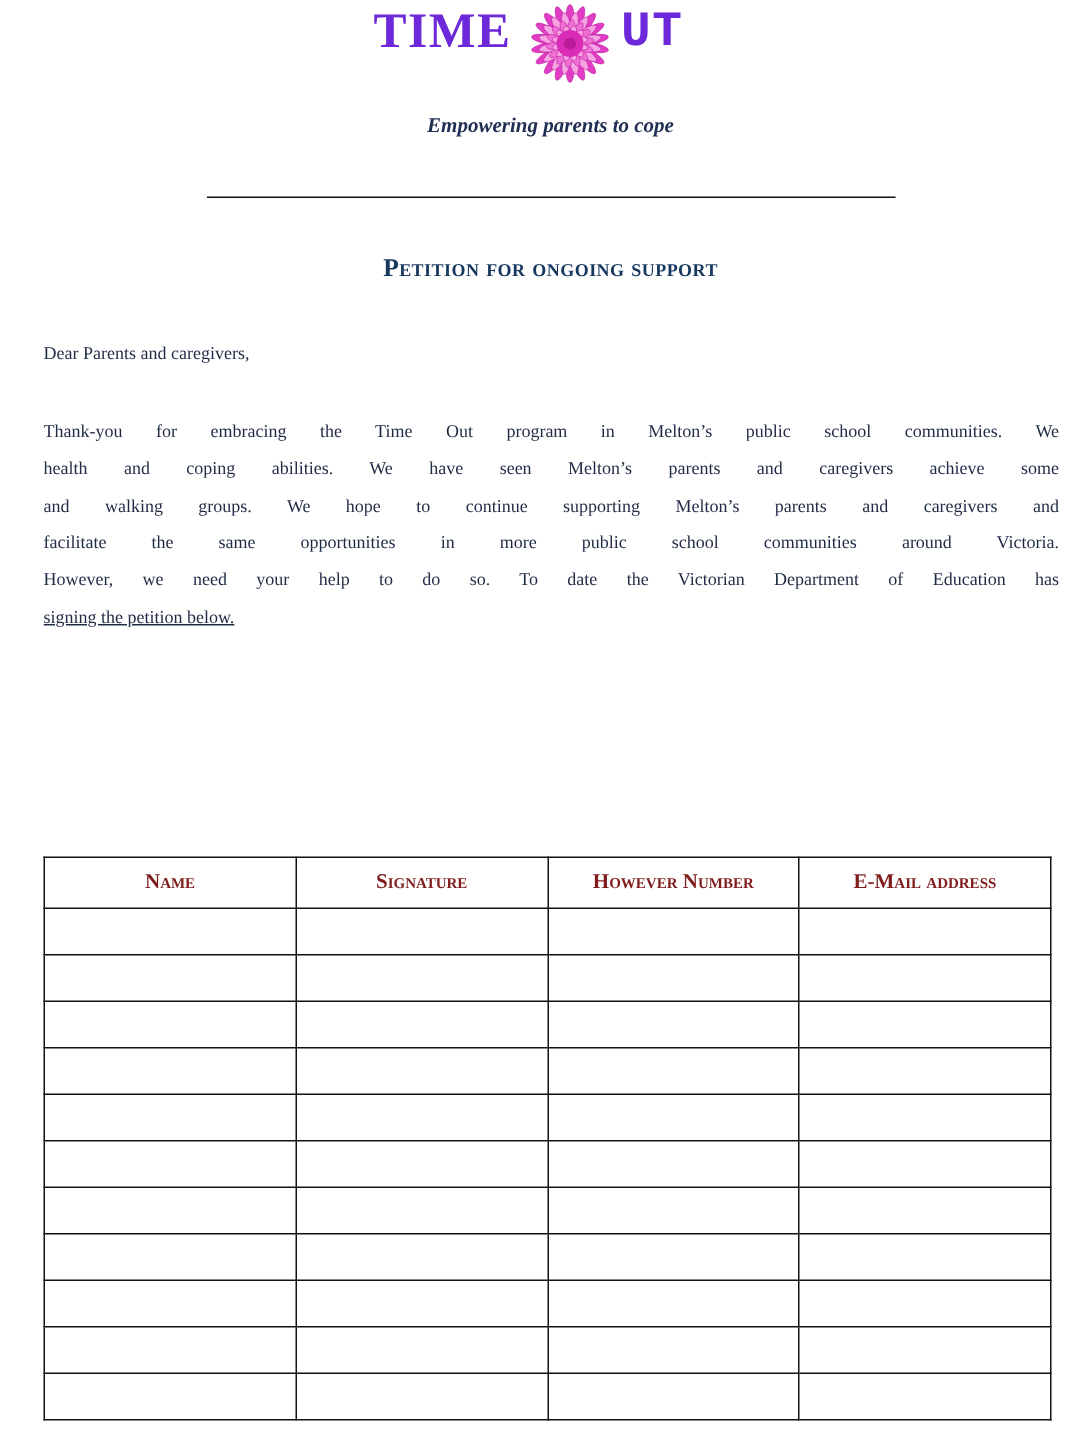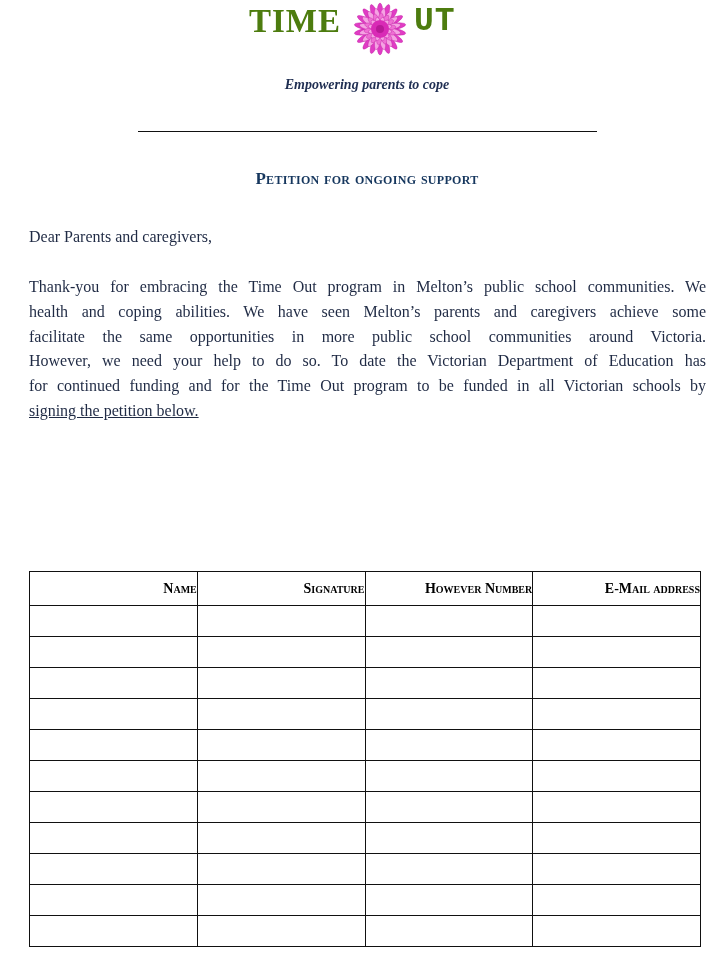--- a/index.html
+++ b/index.html
@@ -1,31 +1,31 @@
 <!DOCTYPE html>
 <html><head>
 <meta charset="utf-8">
 <style>
   html, body { margin:0; padding:0; background:#ffffff; }
   body { width:726px; height:967px; position:relative; overflow:hidden; font-family:"Liberation Serif","DejaVu Serif",serif; color:#1f2a44; }
   .logo { position:absolute; top:0; left:0; width:726px; height:62px; }
-  .logo-word { position:absolute; top:3px; font-family:"Liberation Serif","DejaVu Serif",serif; font-weight:bold; font-size:33px; letter-spacing:1px; color:#4d7c0f; }
+  .logo-word { position:absolute; top:3px; font-family:"Liberation Serif","DejaVu Serif",serif; font-weight:bold; font-size:33px; letter-spacing:1px; color:#6d28d9; }
   .logo-time { left:249px; }
   .logo-ut { left:414px;font-family:Liberation Mono, monospace; }
   .flower { position:absolute; left:349px; top:-2px; width:62px; height:62px; }
   .tagline { position:absolute; top:77px; left:0; width:734px; text-align:center; font-style:italic; font-weight:bold; font-size:14px; color:#1f2e52; }
   .rule { position:absolute; top:131px; left:138px; width:459px; height:0; border-top:1.5px solid #111; }
   .title { position:absolute; top:169px; left:0; width:734px; text-align:center; font-weight:bold; font-size:17px; color:#16375e; font-variant:small-caps; letter-spacing:0.3px; }
-  .salutation { position:absolute; top:228px; left:29px; font-size:16px; }
-  .para { position:absolute; top:275px; left:29px; width:677px; font-size:16px; }
+  .salutation { position:absolute; top:228px; left:29px; font-size:12px; }
+  .para { position:absolute; top:275px; left:29px; width:677px; font-size:12px; }
   .line { height:24.8px; line-height:24.8px; text-align:justify; text-align-last:justify; white-space:nowrap; display:block; overflow:hidden; }
   .line.last { text-align-last:left;text-decoration:underline; }
   table.petition { position:absolute; top:571px; left:29px; width:672px; border-collapse:collapse; table-layout:fixed; }
   table.petition th, table.petition td { border:1.5px solid #111; padding:0; }
-  table.petition th { height:33px; font-variant:small-caps; font-weight:bold; font-size:14px; color:#000000; text-align:right; }
+  table.petition th { height:33px; font-variant:small-caps; font-weight:bold; font-size:14px; color:#7f1d1d; text-align:center; }
   table.petition td { height:30px; }
 </style>
 </head>
 <body>
 
 <div class="logo">
   <span class="logo-word logo-time">TIME</span>
   <svg class="flower" viewBox="0 0 62 62">
     <g id="petals">
         <ellipse cx="31" cy="18" rx="3.25" ry="13" fill="#e03cc4" stroke="#c21fa5" stroke-width="0.4" transform="rotate(0 31 31)"></ellipse>
@@ -99,23 +99,23 @@
 
 <div class="rule"></div>
 
 <div class="title">Petition for ongoing support</div>
 
 <div class="salutation">Dear Parents and caregivers,</div>
 
 <div class="para">
   <span class="line">Thank-you for embracing the Time Out program in Melton’s public school communities. We</span>
   <span class="line">health and coping abilities. We have seen Melton’s parents and caregivers achieve some</span>
+  <span class="line">and walking groups. We hope to continue supporting Melton’s parents and caregivers and</span>
   <span class="line">facilitate the same opportunities in more public school communities around Victoria.</span>
   <span class="line">However, we need your help to do so. To date the Victorian Department of Education has</span>
-  <span class="line">for continued funding and for the Time Out program to be funded in all Victorian schools by</span>
   <span class="line last">signing the petition below.</span>
 </div>
 
 <table class="petition">
   <thead>
     <tr>
       <th>Name</th>
       <th>Signature</th>
       <th>However Number</th>
       <th>E-Mail address</th>

